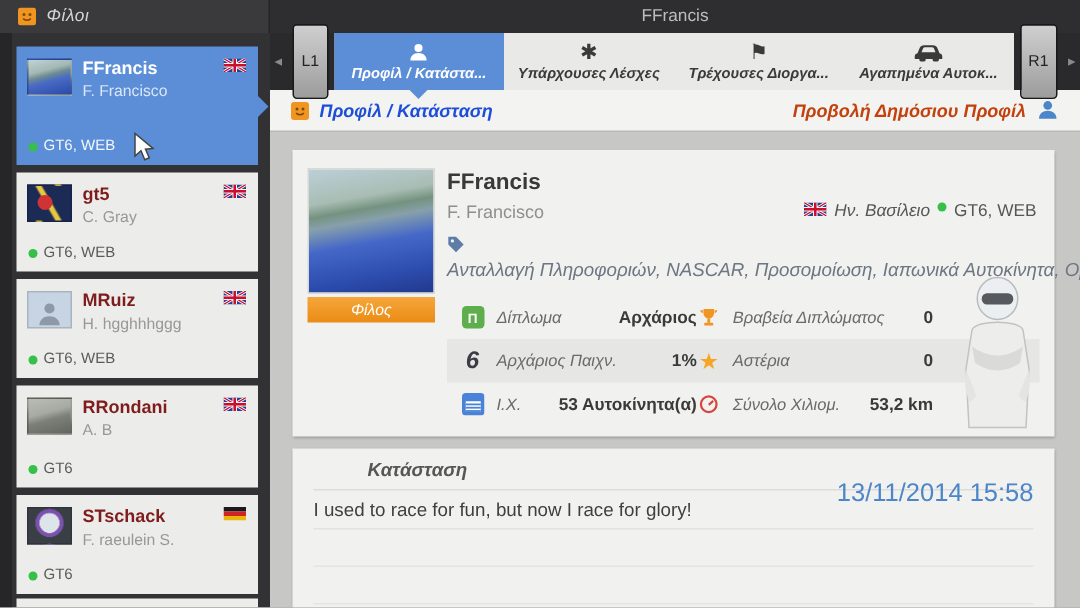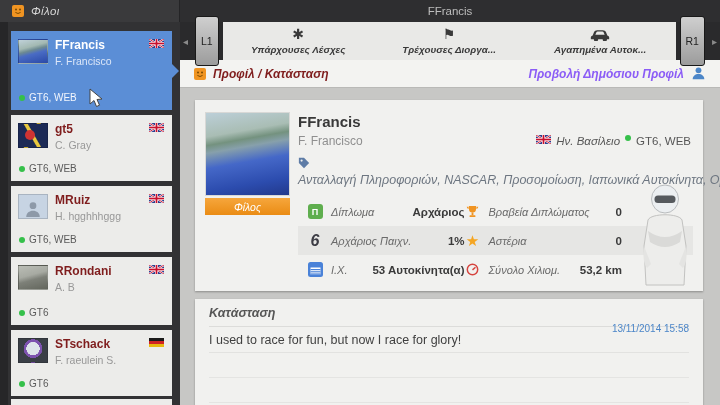--- a/index.html
+++ b/index.html
@@ -45,23 +45,23 @@
   .tabs { flex:1; display:flex; background:#e9e9e7; }
   .tab { flex:1; display:flex; flex-direction:column; align-items:center; justify-content:center; gap:2px; position:relative; color:#3a3a3a; cursor:pointer; }
   .tab .tab-icon { height:15px; display:flex; align-items:center; justify-content:center; font-size:14px; line-height:15px; }
   .tab .tab-label { font-size:9.8px; font-style:italic; font-weight:bold; white-space:nowrap; }
   .tab.active { background:#5b8ed6; color:#ffffff; }
   .tab.active::after { content:''; position:absolute; bottom:-6px; left:50%; margin-left:-6px; border:6px solid transparent; border-bottom:none; border-top:6px solid #5b8ed6; z-index:6; }
 
   
   .main { position:absolute; left:180px; top:60px; right:0; bottom:0; background:#c7c7c5; }
   .subheader { height:28px; background:#f3f3f1; display:flex; align-items:center; gap:7px; padding:0 14px; border-bottom:1px solid #b9b9b7; }
-  .subheader-title { font-size:12px; font-weight:bold; font-style:italic; color:#7f1d1d; }
+  .subheader-title { font-size:12px; font-weight:bold; font-style:italic; color:#1d4ed8; }
   .subheader-action { margin-left:auto; display:flex; align-items:center; gap:7px; cursor:pointer; }
-  .subheader-action span { font-size:12px; font-weight:bold; font-style:italic; color:#8b5cf6; }
+  .subheader-action span { font-size:12px; font-weight:bold; font-style:italic; color:#c2410c; }
   .content { padding:12px 17px 0 15px; }
   .card { background:#f1f1ef; box-shadow:0 1px 2px rgba(0,0,0,.3); }
 
   
   .profile-card { position:relative; height:191px; margin-bottom:8px; }
   .photo { position:absolute; left:10px; top:12px; width:85px; height:84px; border:1px solid #d8d8d6;
            background:linear-gradient(170deg,#bccfd8 0%,#a9bdb4 25%,#74927f 34%,#87a0ab 42%,#4568c8 58%,#2c4cae 82%,#22398c 100%); }
   .friend-btn { position:absolute; left:10px; top:98px; width:85px; height:17px; background:linear-gradient(#f6a63c,#ea8c14); color:#fff; font-size:10.5px; font-style:italic; display:flex; align-items:center; justify-content:center; cursor:pointer; }
   .pinfo { position:absolute; left:103px; top:13px; right:12px; }
   .pname { font-size:15px; font-weight:bold; color:#393939; }
@@ -81,22 +81,22 @@
   .svalue.gr { }
   .sicon { width:16px; flex:none; display:flex; align-items:center; justify-content:center; }
   .license-badge { width:15px; height:15px; background:#5fae4e; border-radius:3px; color:#fff; font-size:9px; font-weight:bold; display:flex; align-items:center; justify-content:center; }
   .gt6-num { font-size:16px; font-weight:bold; font-style:italic; color:#3c3c44; }
   .star-glyph { color:#f5a623; font-size:15px; }
   .stig { position:absolute; right:8px; top:84px; width:60px; height:103px; }
 
   
   .status-card { height:140px; padding:0 14px; }
   .status-head { display:flex; align-items:center; height:28px; border-bottom:1px solid #dcdcda; }
-  .status-title { font-size:12.5px; font-weight:bold; font-style:italic; color:#565656; }
-  .status-date { margin-left:auto; font-size:10px; color:#4c86c8;margin-top:32px; }
+  .status-title { font-size:12.5px; font-weight:bold; font-style:italic; color:#565656;margin-left:36px; }
+  .status-date { margin-left:auto; font-size:17px; color:#4c86c8;margin-top:32px; }
   .status-msg { display:flex; align-items:center; height:26px; font-size:12.5px; color:#3f3f3f; border-bottom:1px solid #e2e2e0; }
   .status-empty { height:25px; border-bottom:1px solid #e4e4e2; }
 
   .cursor { position:absolute; left:89px; top:88px; z-index:50; pointer-events:none; }
 </style>
 </head>
 <body>
 
 <div class="app">
 
@@ -211,20 +211,29 @@
         </div>
     </div>
 
     <div class="fcard" style="top:377px; height:20px;"></div>
   </div>
 
   <div class="tabbar">
     <span class="nav-chevron">◂</span>
     <span class="shoulder">L1</span>
     <div class="tabs">
+      <div class="tab active">
+        <span class="tab-icon">
+            <svg width="14" height="14" viewBox="0 0 16 16" fill="currentColor">
+              <circle cx="8" cy="4.6" r="3.1"></circle>
+              <path d="M1.8 14c0-3.5 2.8-5.6 6.2-5.6s6.2 2.1 6.2 5.6z"></path>
+            </svg>
+          </span>
+        <span class="tab-label">Προφίλ / Κατάστα...</span>
+      </div>
       <div class="tab">
         <span class="tab-icon">✱</span>
         <span class="tab-label">Υπάρχουσες Λέσχες</span>
       </div>
       <div class="tab">
         <span class="tab-icon">⚑</span>
         <span class="tab-label">Τρέχουσες Διοργα...</span>
       </div>
       <div class="tab">
         <span class="tab-icon">

